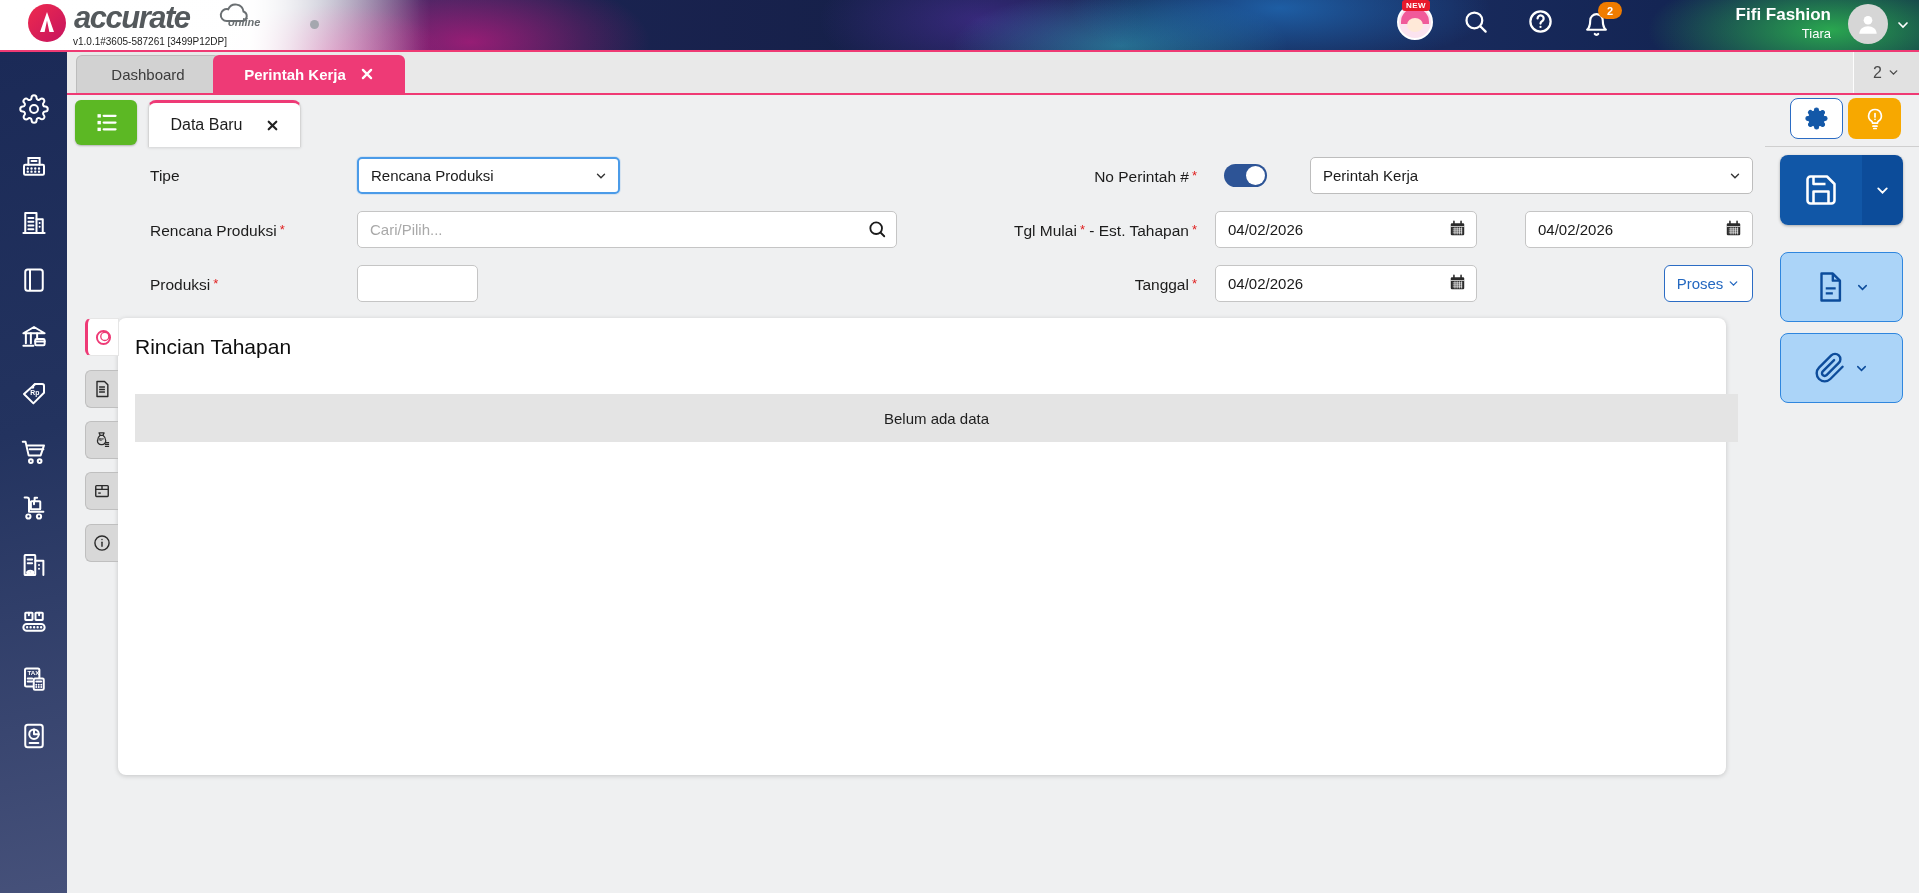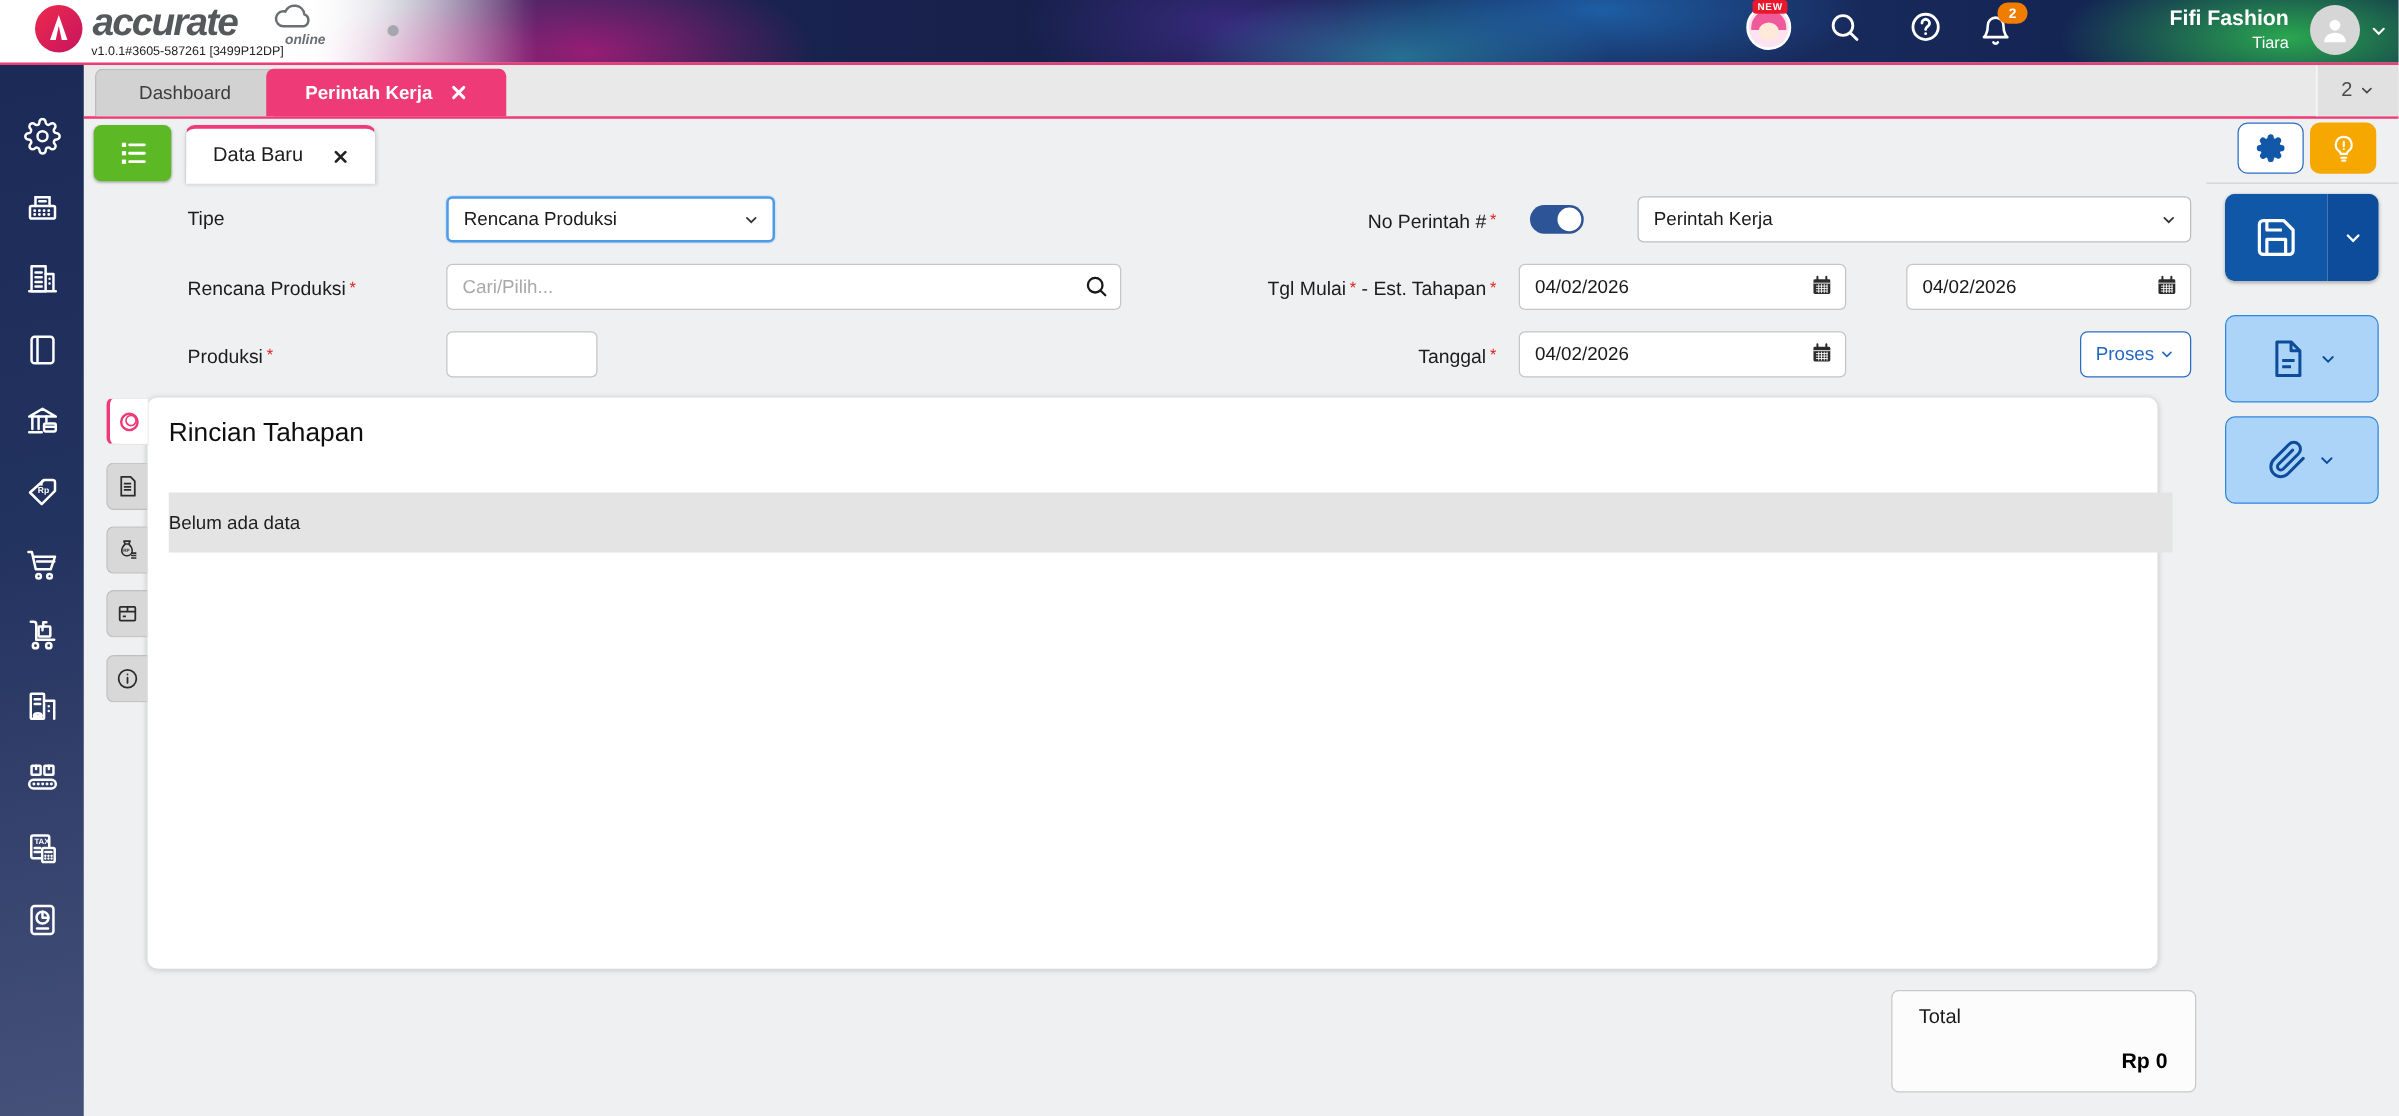--- a/index.html
+++ b/index.html
@@ -19,21 +19,21 @@
       linear-gradient(90deg,#f2f3f5 0px,#f2f3f5 240px,#2c2a5e 420px,#1a2350 580px,#141f47 1000px,#182a5c 1450px,#0f1f4a 1919px);
   }
   .header-white { position:absolute; left:0; top:0; width:430px; height:50px;
     background:linear-gradient(90deg,rgba(255,255,255,1) 0px,rgba(255,255,255,.98) 250px,rgba(255,255,255,0) 430px); }
   .pink-divider { position:absolute; left:0; top:50px; width:1919px; height:2px; background:#ef3a74; z-index:5; }
 
   .logo-badge { position:absolute; left:27px; top:3px; width:40px; height:40px; z-index:3; }
   .logo-script { position:absolute; left:74px; top:0px; z-index:3; font-size:31px; font-style:italic; font-weight:bold;
     color:#54595c; letter-spacing:-1.5px; }
   .logo-cloud { position:absolute; left:218px; top:2px; z-index:3; }
-  .logo-online { position:absolute; left:228px; top:26px; z-index:3; font-size:11px; font-style:italic; font-weight:bold; color:#6a6f72; }
+  .logo-online { position:absolute; left:228px; top:16px; z-index:3; font-size:11px; font-style:italic; font-weight:bold; color:#6a6f72; }
   .version-chip { position:absolute; left:70px; top:36px; z-index:6; font-size:10px; color:#222; background:#fff; padding:0 3px; white-space:nowrap; }
   .header-dot { position:absolute; left:310px; top:20px; width:9px; height:9px; border-radius:50%; background:#9aa0a6; opacity:.85; z-index:3; }
 
   .hdr-avatar { position:absolute; left:1397px; top:4px; width:36px; height:36px; border-radius:50%;
     background:#fbe3ef; border:2px solid #fff; z-index:4; overflow:visible; }
   .hdr-avatar .face { position:absolute; left:8px; top:12px; width:16px; height:14px; border-radius:50%; background:#ffe9d8; }
   .hdr-avatar .hair { position:absolute; left:2px; top:2px; width:28px; height:16px; border-radius:14px 14px 0 0; background:#f05a9a; }
   .new-badge { position:absolute; left:3px; top:-6px; background:#e8192c; color:#fff; font-size:8px; font-weight:bold;
     padding:1px 4px; border-radius:3px; letter-spacing:.5px; }
   .hdr-icon { position:absolute; z-index:4; color:#fff; cursor:pointer; }
@@ -113,21 +113,21 @@
   .vtab { position:absolute; left:85px; width:33px; height:38px; background:#d8d8d8; border:1px solid #bfbfbf;
     border-right:none; border-radius:6px 0 0 6px; display:flex; align-items:center; justify-content:center;
     color:#2b2b2b; cursor:pointer; z-index:3; }
   .vtab.active { background:#fff; border:1px solid #e6e6e6; border-left:3px solid #ee3a76; color:#ee3a76; width:34px; }
   .vtab1 { top:318px; } .vtab2 { top:370px; } .vtab3 { top:421px; } .vtab4 { top:472px; } .vtab5 { top:524px; }
 
   .panel { position:absolute; left:118px; top:318px; width:1608px; height:457px; background:#fff; border-radius:8px;
     box-shadow:0 1px 5px rgba(0,0,0,.18); z-index:2; }
   .panel-title { position:absolute; left:17px; top:17px; font-size:21px; color:#0e0e0e; }
   .empty-bar { position:absolute; left:17px; top:76px; width:1603px; height:48px; background:#e4e4e4;
-    display:flex; align-items:center; font-size:15px; color:#1e1e1e; }
+    display:flex; align-items:center; justify-content:center; font-size:15px; color:#1e1e1e; }
 
   
   .total-box { position:absolute; left:1513px; top:792px; width:244px; height:82px; background:#fcfcfc;
     border:1px solid #c9c9c9; border-radius:6px; }
   .total-label { position:absolute; left:21px; top:12px; font-size:16px; color:#1a1a1a; }
   .total-value { position:absolute; right:22px; bottom:14px; font-size:17px; font-weight:bold; color:#000; }
 
   
   .save-btn { position:absolute; left:1780px; top:155px; width:123px; height:70px; border-radius:8px; overflow:hidden;
     display:flex; cursor:pointer; box-shadow:0 1px 3px rgba(0,0,0,.3); }
@@ -480,24 +480,20 @@
       </svg>
   </div>
 
   <div class="panel">
     <div class="panel-title">Rincian Tahapan</div>
     <div class="empty-bar">
       <span>Belum ada data</span>
     </div>
   </div>
 
-  <div class="total-box">
-    <div class="total-label">Total</div>
-    <div class="total-value">Rp 0</div>
-  </div>
 
   <div class="save-btn">
     <div class="save-main">
       <svg width="36" height="36" viewBox="0 0 24 24" fill="none" stroke="currentColor" stroke-width="1.7" stroke-linejoin="round">
         <path d="M19 21H5a2 2 0 0 1-2-2V5a2 2 0 0 1 2-2h11l5 5v11a2 2 0 0 1-2 2z"></path>
         <path d="M17 21v-8H7v8"></path>
           <path d="M7 3v5h8"></path>
         </svg>
     </div>
     <div class="save-caret">

